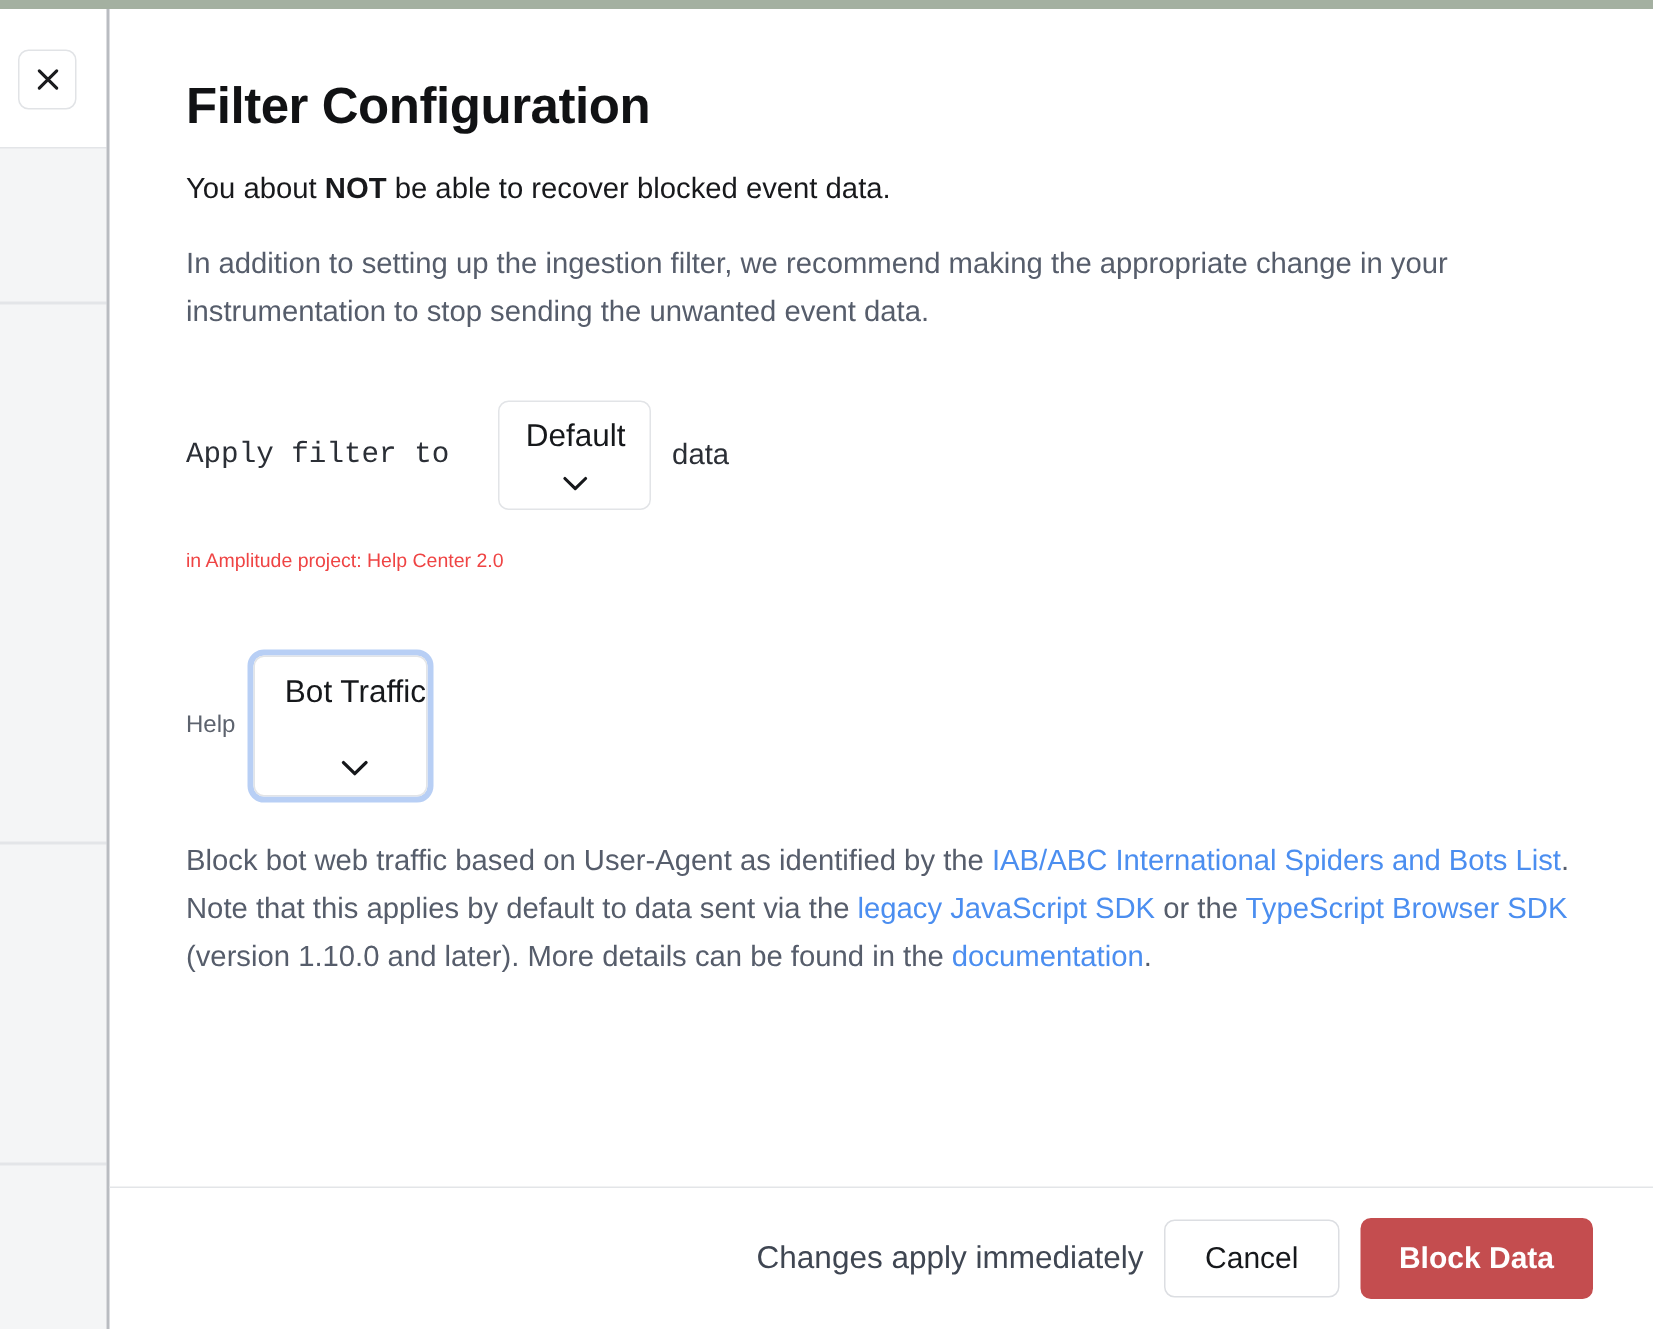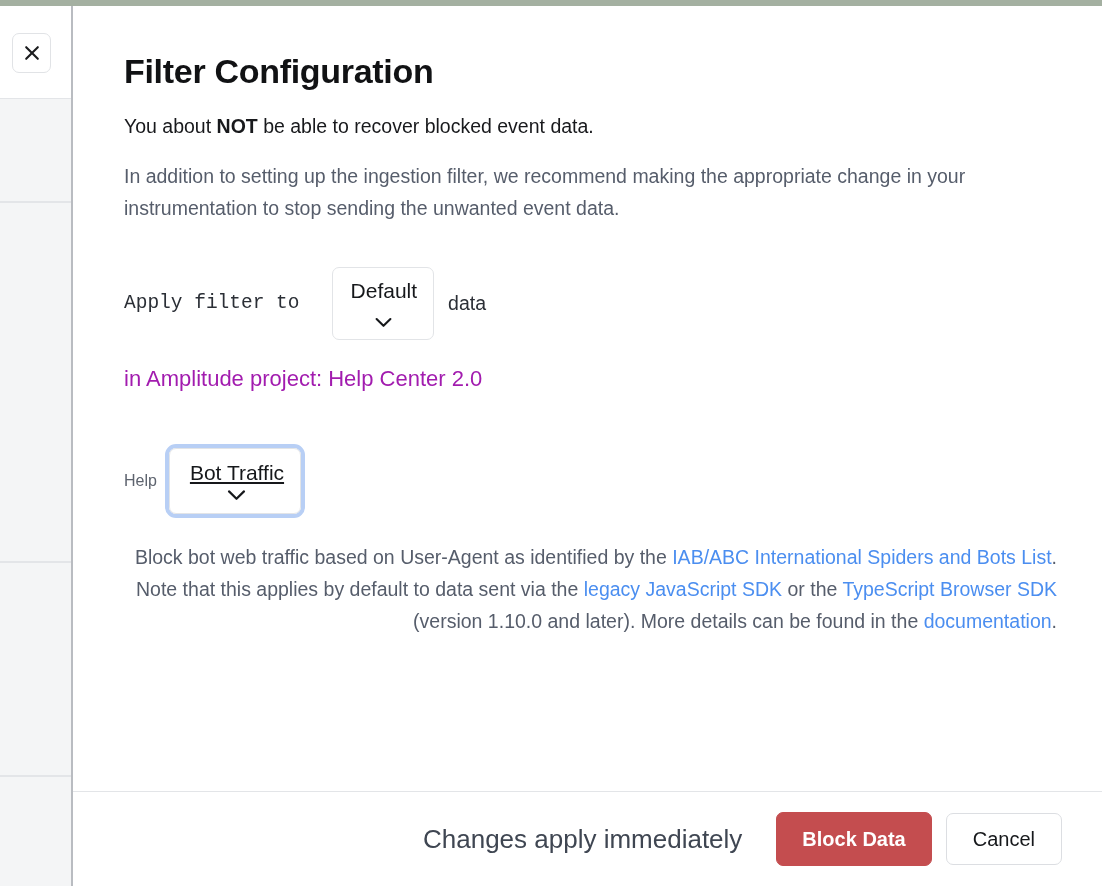--- a/index.html
+++ b/index.html
@@ -120,76 +120,74 @@
     font-size: 21px;
     color: #16181b;
     cursor: pointer;
     white-space: nowrap;
     flex-direction: column;
   }
   .select .chev { display: flex; align-items: center; }
 
   .row-project {
     margin-top: 26px;
-    font-size: 22px;
-    color: #a21caf;
+    font-size: 13px;
+    color: #ef4444;
   }
 
   .row-block {
     display: flex;
     align-items: center;
     margin-top: 52px;
   }
   .row-block .lbl {
     font-size: 16px;
     color: #5d636e;
     margin-right: 8px;
   }
   .focus-ring {
     display: inline-flex;
     border: 4px solid #b8cff5;
     border-radius: 11px;
     padding: 0;
   }
   .focus-ring .select {
     border-radius: 7px;
-    padding: 12px 16px 12px 20px;
-    gap: 4px;
-    text-decoration: underline;
+    padding: 12px 0 12px 20px;
+    gap: 32px;
   }
 
   .desc {
     margin: 24px 0 0 0;
     font-size: 19.5px;
     color: #565d6b;
     line-height: 1.64;
     max-width: 940px;
-    text-align: right;
   }
   .desc a {
     color: #4b8ef0;
     text-decoration: none;
     cursor: pointer;
   }
 
   
   .modal-footer {
     flex: 0 0 auto;
     height: 95px;
     border-top: 1px solid #e3e5e8;
     display: flex;
     align-items: center;
     justify-content: flex-end;
     gap: 14px;
     padding: 0 40px 0 0;
   }
   .footer-note {
-    font-size: 26px;
+    font-size: 21px;
     color: #3f4652;
-    margin-right: 20px;
+    margin-right: 0;
   }
   .btn {
     font-family: "Liberation Sans", sans-serif;
     cursor: pointer;
     border-radius: 7px;
     font-size: 20px;
     line-height: 1;
     white-space: nowrap;
   }
   .btn-cancel {
@@ -270,18 +268,18 @@
           </div>
         </div>
       </div>
 
       <p class="desc"><span>Block bot web traffic based on User-Agent as identified by the </span><a>IAB/ABC International Spiders and Bots List</a><span>. Note that this applies by default to data sent via the </span><a>legacy JavaScript SDK</a><span> or the </span><a>TypeScript Browser SDK</a><span> (version 1.10.0 and later). More details can be found in the </span><a>documentation</a><span>.</span></p>
 
     </div>
 
     <div class="modal-footer">
       <span class="footer-note">Changes apply immediately</span>
+      <button class="btn btn-cancel">Cancel</button>
       <button class="btn btn-danger">Block Data</button>
-      <button class="btn btn-cancel">Cancel</button>
     </div>
 
   </div>
 </div>
 
 </body></html>

